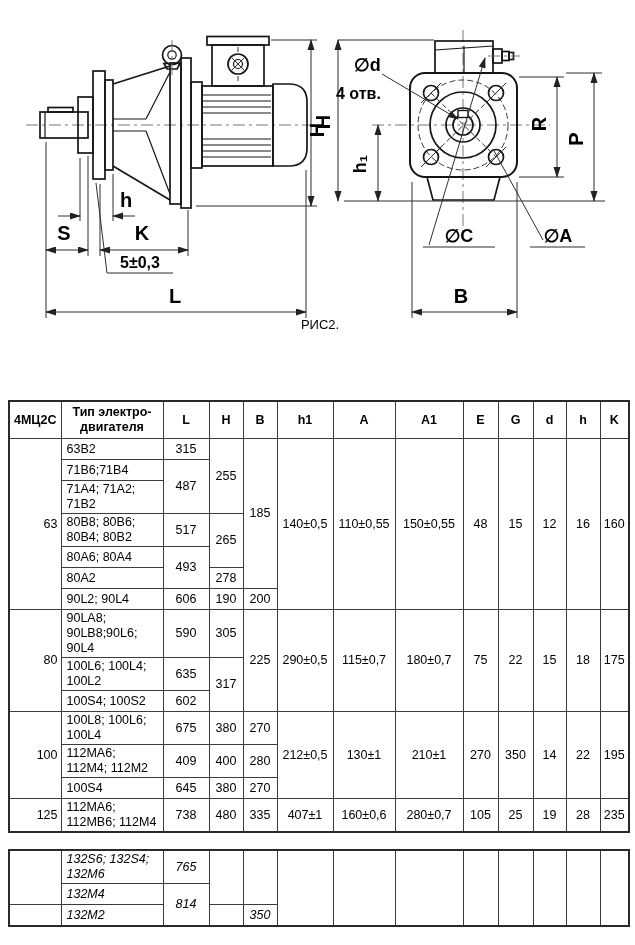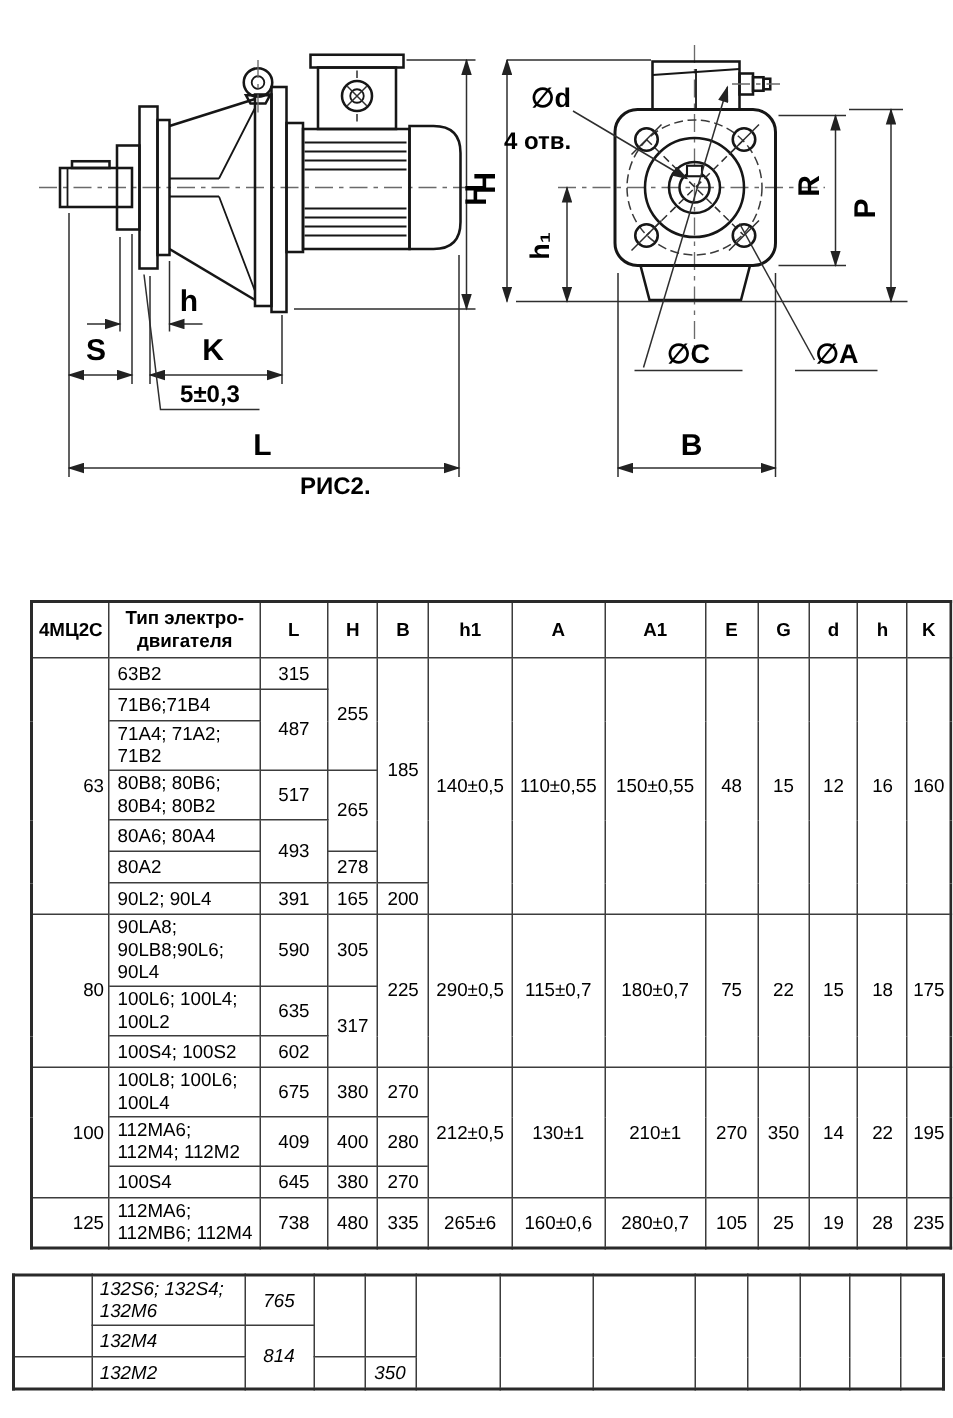--- a/index.html
+++ b/index.html
@@ -9,31 +9,31 @@
   svg .ol{fill:none;stroke:#161616;stroke-width:1.7;}
   svg .th{fill:none;stroke:#2e2e2e;stroke-width:1;}
   svg .fin{fill:none;stroke:#161616;stroke-width:1.2;}
   svg .cl{fill:none;stroke:#6a6a6a;stroke-width:0.9;stroke-dasharray:12 4 3 4;}
   svg .dsh{fill:none;stroke:#3a3a3a;stroke-width:1;stroke-dasharray:6 3;}
   svg .dim{fill:none;stroke:#2e2e2e;stroke-width:1;}
   svg text{font-family:"Liberation Sans",sans-serif;font-weight:bold;fill:#000;}
   .lab{font-size:20px;}
   .mid{font-size:18px;}
   .sm{font-size:16px;}
-  #caption{position:absolute;left:200px;top:317px;width:240px;text-align:left;
-           font-size:16px;font-weight:bold;line-height:15px;}
+  #caption{position:absolute;left:200px;top:317px;width:240px;text-align:center;
+           font-size:13px;font-weight:normal;line-height:15px;}
   .spec{position:absolute;border-collapse:collapse;table-layout:fixed;
         font-size:12.5px;line-height:15px;}
   .spec td,.spec th{border:1.5px solid #3c3c3c;padding:1px 3px;text-align:center;
         vertical-align:middle;white-space:pre-line;overflow:hidden;height:18px;font-weight:normal;}
   .spec th{font-weight:bold;height:34px;}
   .spec{border:2px solid #2a2a2a;}
   .spec td.l{text-align:left;padding-left:5px;}
   .spec td.g{text-align:right;padding-left:7px;}
-  #t1{left:20px;top:400px;}
+  #t1{left:8px;top:400px;}
   #t2{left:8px;top:849px;font-style:italic;}
 </style>
 </head>
 <body>
 
 <div id="page">
 
   <svg style="left:0;top:0" width="332" height="330" viewBox="0 0 332 330">
     <defs>
       <marker id="arE" markerUnits="userSpaceOnUse" markerWidth="12" markerHeight="8" refX="10" refY="3.5" orient="auto">
@@ -289,22 +289,22 @@
         <tr>
           <td class="l">80А6; 80А4</td>
           <td rowspan="2">493</td>
         </tr>
         <tr>
           <td class="l">80А2</td>
           <td>278</td>
         </tr>
         <tr>
           <td class="l">90L2; 90L4</td>
-          <td>391</td>
-          <td>165</td>
+          <td>606</td>
+          <td>190</td>
           <td>200</td>
         </tr>
         <tr>
           <td rowspan="3" class="g">80</td>
           <td class="l">90LA8;
 90LB8;90L6;
 90L4</td>
           <td>590</td>
           <td>305</td>
           <td rowspan="3">225</td>
@@ -356,21 +356,21 @@
           <td>380</td>
           <td>270</td>
         </tr>
         <tr>
           <td class="g">125</td>
           <td class="l">112MA6;
 112MB6; 112M4</td>
           <td>738</td>
           <td>480</td>
           <td>335</td>
-          <td>265±6</td>
+          <td>407±1</td>
           <td>160±0,6</td>
           <td>280±0,7</td>
           <td>105</td>
           <td>25</td>
           <td>19</td>
           <td>28</td>
           <td>235</td>
         </tr>
       </tbody>
     </table>

